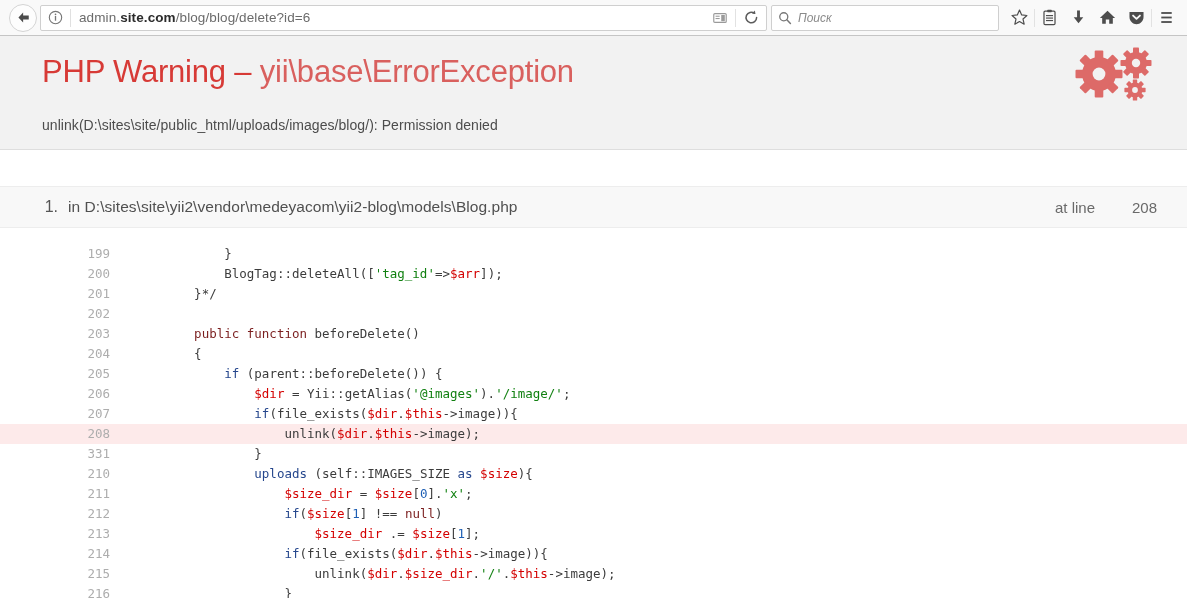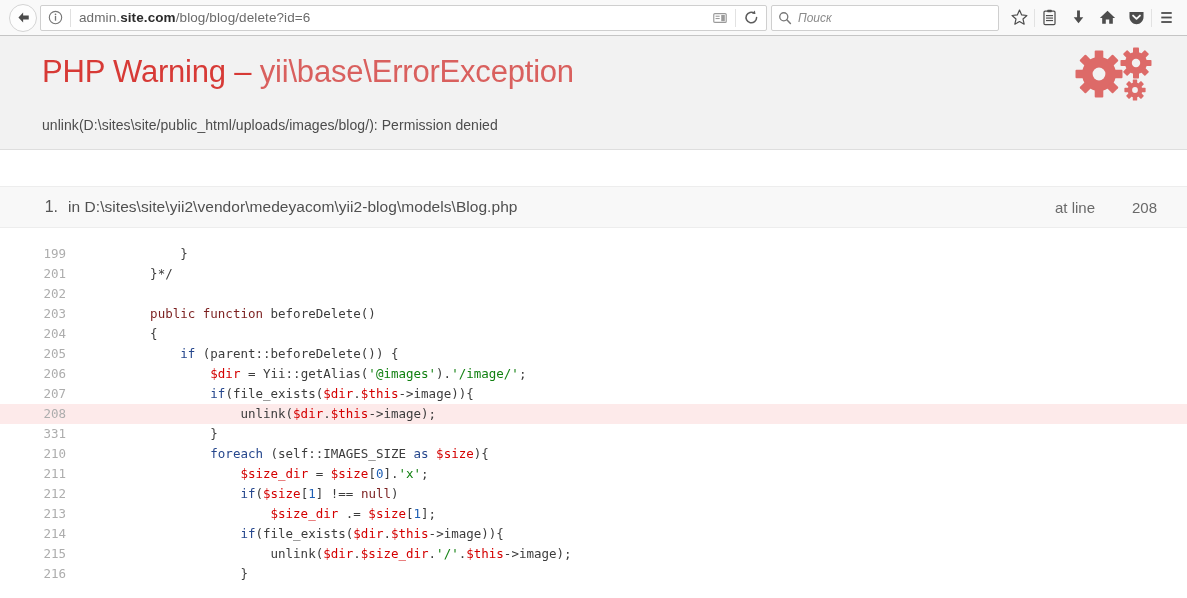--- a/index.html
+++ b/index.html
@@ -185,20 +185,21 @@
     white-space: pre;
   }
   .code-line.error { background: #fdeaea; }
   .ln {
     width: 75px;
     flex: 0 0 auto;
     text-align: right;
     color: #adadad;
     padding-right: 9px;
     user-select: none;
+    margin-left: 44px;
   }
   .code-text {
     flex: 1 1 auto;
     color: #3c3c3c;
     padding-left: 45px;
   }
   .k  { color: #7b1f1f; font-weight: 400; margin-top: 7px; }  
   .kb { color: #26478d; }                    
   .s  { color: #118011; }                    
   .v  { color: #d40000; }                    
@@ -359,29 +360,30 @@
 
 <div id="trace-row">
   <div class="trace-index">1.</div>
   <div class="trace-file"><span>in </span><span>D:\sites\site\yii2\vendor\medeyacom\yii2-blog\models\Blog.php</span></div>
   <div class="trace-atline">at line</div>
   <div class="trace-lineno">208</div>
 </div>
 
 <div id="code-block">
     <div class="code-line"><span class="ln">199</span><span class="code-text">        }</span></div>
+    <div class="code-line"><span class="ln">200</span><span class="code-text">        BlogTag::deleteAll([<span class="s">'tag_id'</span>=&gt;<span class="v">$arr</span>]);</span></div>
     <div class="code-line"><span class="ln">201</span><span class="code-text">    }*/</span></div>
     <div class="code-line"><span class="ln">202</span><span class="code-text"></span></div>
     <div class="code-line"><span class="ln">203</span><span class="code-text">    <span class="k">public</span> <span class="k">function</span> beforeDelete()</span></div>
     <div class="code-line"><span class="ln">204</span><span class="code-text">    {</span></div>
     <div class="code-line"><span class="ln">205</span><span class="code-text">        <span class="kb">if</span> (parent::beforeDelete()) {</span></div>
     <div class="code-line"><span class="ln">206</span><span class="code-text">            <span class="v">$dir</span> = Yii::getAlias(<span class="s">'@images'</span>).<span class="s">'/image/'</span>;</span></div>
     <div class="code-line"><span class="ln">207</span><span class="code-text">            <span class="kb">if</span>(file_exists(<span class="v">$dir</span>.<span class="v">$this</span>-&gt;image)){</span></div>
     <div class="code-line error"><span class="ln">208</span><span class="code-text">                unlink(<span class="v">$dir</span>.<span class="v">$this</span>-&gt;image);</span></div>
     <div class="code-line"><span class="ln">331</span><span class="code-text">            }</span></div>
-    <div class="code-line"><span class="ln">210</span><span class="code-text">            <span class="kb">foreach</span> (self::IMAGES_SIZE <span class="kb">as</span> <span class="v">$size</span>){</span></div>
+    <div class="code-line"><span class="ln">210</span><span class="code-text">            <span class="kb">uploads</span> (self::IMAGES_SIZE <span class="kb">as</span> <span class="v">$size</span>){</span></div>
     <div class="code-line"><span class="ln">211</span><span class="code-text">                <span class="v">$size_dir</span> = <span class="v">$size</span>[<span class="n">0</span>].<span class="s">'x'</span>;</span></div>
     <div class="code-line"><span class="ln">212</span><span class="code-text">                <span class="kb">if</span>(<span class="v">$size</span>[<span class="n">1</span>] !== <span class="k">null</span>)</span></div>
     <div class="code-line"><span class="ln">213</span><span class="code-text">                    <span class="v">$size_dir</span> .= <span class="v">$size</span>[<span class="n">1</span>];</span></div>
     <div class="code-line"><span class="ln">214</span><span class="code-text">                <span class="kb">if</span>(file_exists(<span class="v">$dir</span>.<span class="v">$this</span>-&gt;image)){</span></div>
     <div class="code-line"><span class="ln">215</span><span class="code-text">                    unlink(<span class="v">$dir</span>.<span class="v">$size_dir</span>.<span class="s">'/'</span>.<span class="v">$this</span>-&gt;image);</span></div>
     <div class="code-line"><span class="ln">216</span><span class="code-text">                }</span></div>
   </div>
 
 </body></html>

